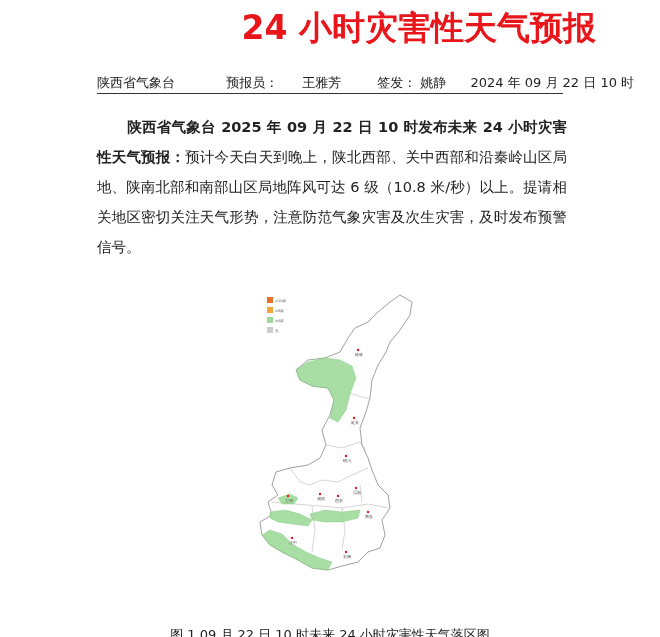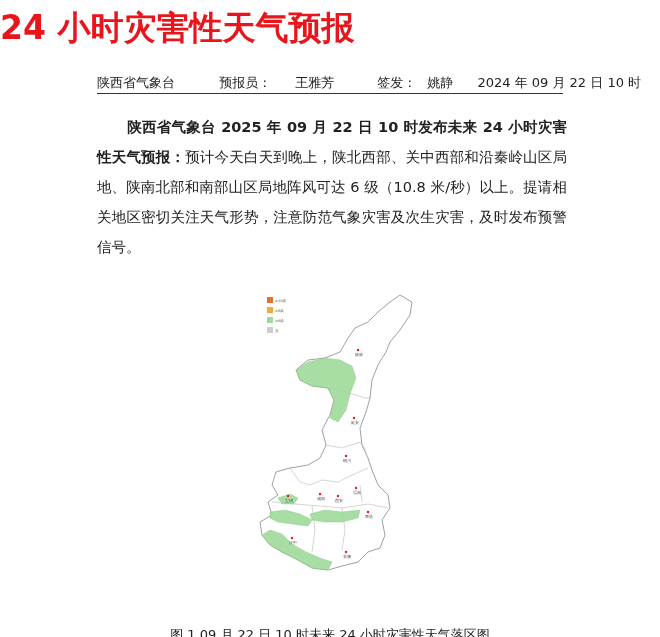--- a/index.html
+++ b/index.html
@@ -1,36 +1,36 @@
 <!DOCTYPE html>
 <html><head>
   <meta charset="utf-8">
   <style>
     html, body { margin: 0; padding: 0; background: #ffffff; }
     body { width: 660px; height: 637px; position: relative; overflow: hidden; font-family: "DejaVu Sans", sans-serif; color: #222; }
-    .title { position: absolute; left: 0; top: 6px; width: 596px; text-align: left; font-size: 33px; font-weight: bold; color: #e8151b; letter-spacing: 0px; }
+    .title { position: absolute; left: 0; top: 6px; width: 596px; text-align: right; font-size: 33px; font-weight: bold; color: #e8151b; letter-spacing: 0px; }
     .meta { position: absolute; left: 97px; top: 74px; width: 470px; font-size: 13px; color: #222; white-space: nowrap; }
     .meta span { margin-right: 20px; }
-    .meta .org { margin-right: 24px; }
+    .meta .org { margin-right: 31px; }
     .rule { position: absolute; left: 97px; top: 93px; width: 466px; height: 1px; background: #333; }
     .body-text { position: absolute; left: 97px; top: 112px; width: 470px; font-size: 14.5px; line-height: 30px; color: #222; text-align: justify; }
     .body-text .indent { display: inline-block; width: 30px; }
     .body-text b { font-weight: bold; }
     .map { position: absolute; left: 250px; top: 290px; width: 180px; height: 290px; }
     .caption { position: absolute; left: 0; top: 626px; width: 660px; text-align: center; font-size: 13px; color: #222; }
   </style>
 </head>
 <body>
 
 <div class="title">24 小时灾害性天气预报</div>
 
 <div class="meta">
   <span class="org">陕西省气象台</span>
   <span><span style="margin:16px">预报员：</span><span style="margin:8px">王雅芳</span></span>
-  <span><span style="margin:11px">签发：</span><span style="margin:0">姚静</span></span>
+  <span><span style="margin:4px">签发：</span><span style="margin:0">姚静</span></span>
   <span>2024 年 09 月 22 日 10 时</span>
 </div>
 <div class="rule"></div>
 
 <div class="body-text"><span class="indent"></span><b>陕西省气象台 2025 年 09 月 22 日 10 时发布未来 24 小时灾害性天气预报：</b><span>预计今天白天到晚上，陕北西部、关中西部和沿秦岭山区局地、陕南北部和南部山区局地阵风可达 6 级（10.8 米/秒）以上。提请相关地区密切关注天气形势，注意防范气象灾害及次生灾害，及时发布预警信号。</span></div>
 
 <svg class="map" viewBox="0 0 180 290" xmlns="http://www.w3.org/2000/svg">
 
   <g>
     <rect x="17" y="7" width="6" height="6" fill="#e8702a"></rect>

